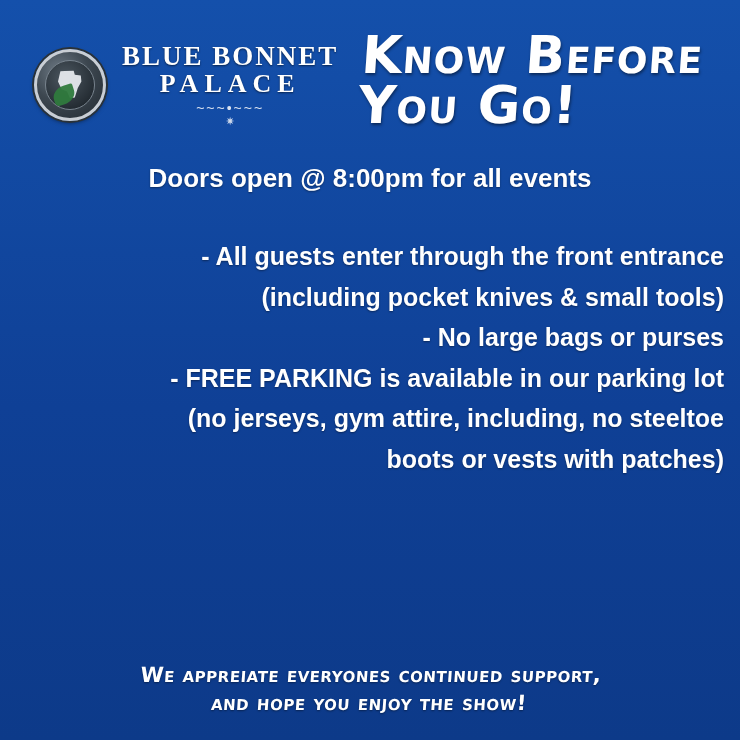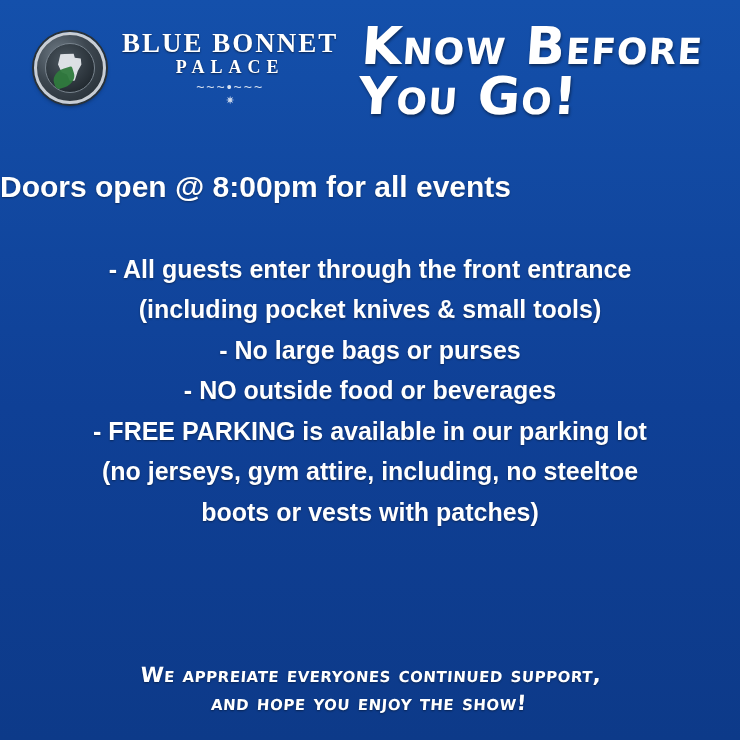--- a/index.html
+++ b/index.html
@@ -18,21 +18,21 @@
     width: 740px;
     height: 740px;
     background: linear-gradient(180deg, #1450ab 0%, #0f4096 55%, #0d3a89 100%);
     position: relative;
     box-sizing: border-box;
   }
 
   
   .header {
     display: flex;
-    align-items: flex-start;
+    align-items: center;
     padding: 18px 20px 0 34px;
     height: 140px;
     box-sizing: border-box;
   }
   .logo-block {
     display: flex;
     align-items: center;
     flex: 0 0 auto;
     margin-top: 12px;
   }
@@ -87,21 +87,21 @@
   .wordmark .line1 {
     font-family: "Liberation Serif", serif;
     font-weight: 700;
     font-size: 27px;
     letter-spacing: 2px;
     text-shadow: 0 1px 2px rgba(0,0,0,.55);
   }
   .wordmark .line2 {
     font-family: "Liberation Serif", serif;
     font-weight: 700;
-    font-size: 18px;
+    font-size: 26px;
     letter-spacing: 6px;
     margin-top: 1px;
     text-shadow: 0 1px 2px rgba(0,0,0,.55);
   }
   .wordmark .flourish {
     margin-top: 4px;
     font-size: 14px;
     letter-spacing: 2px;
     opacity: .85;
   }
@@ -123,39 +123,39 @@
     padding-left: 22px;
     padding-top: 4px;
     text-shadow: 1px 2px 3px rgba(0,0,0,.45);
     transform: skewX(-4deg);
     font-variant: small-caps;
   }
   .title .l2 { display: block; }
 
   
   .intro {
-    margin-top: 24px;
-    text-align: left;
-    color: #ffffff;
-    font-weight: 700;
-    font-size: 30px;
+    margin-top: 18px;
+    text-align: center;
+    color: #ffffff;
+    font-weight: 700;
+    font-size: 26px;
     line-height: 1.55;
     text-shadow: 0 1px 2px rgba(0,0,0,.4);
   }
   .rules {
     margin-top: 38px;
     text-align: center;
     color: #ffffff;
     font-weight: 700;
     font-size: 25px;
     line-height: 1.62;
     text-shadow: 0 1px 2px rgba(0,0,0,.4);
     padding: 0 16px;
   }
-  .rules .r { display: block; }
+  .rules .r { display: block; text-align: right; }
 
   .closing {
     position: absolute;
     left: 0;
     right: 0;
     bottom: 22px;
     text-align: center;
     color: #ffffff;
     font-family: "DejaVu Sans", sans-serif;
     font-weight: 700;
@@ -196,21 +196,20 @@
   </div>
 
   <div class="intro">
     <div>Doors open @ 8:00pm for all events</div>
   </div>
 
   <div class="rules">
     <span class="r">- All guests enter through the front entrance</span>
     <span class="r">(including pocket knives &amp; small tools)</span>
     <span class="r">- No large bags or purses</span>
-    <span class="r">- NO outside food or beverages</span>
     <span class="r">- FREE PARKING is available in our parking lot</span>
     <span class="r">(no jerseys, gym attire, including, no steeltoe</span>
     <span class="r">boots or vests with patches)</span>
   </div>
 
   <div class="closing">
     <span class="c">We appreiate everyones continued support,</span>
     <span class="c">and hope you enjoy the show!</span>
   </div>
 

